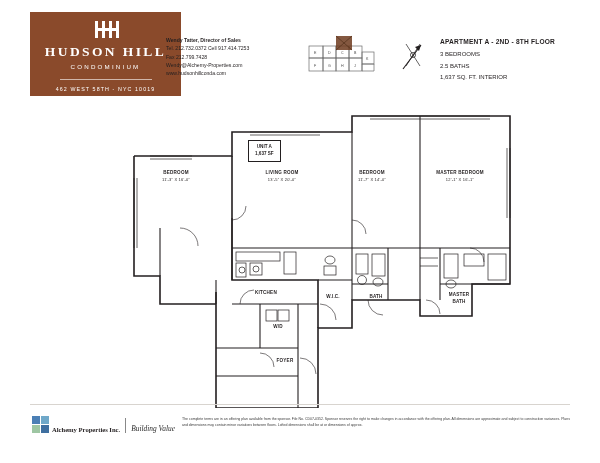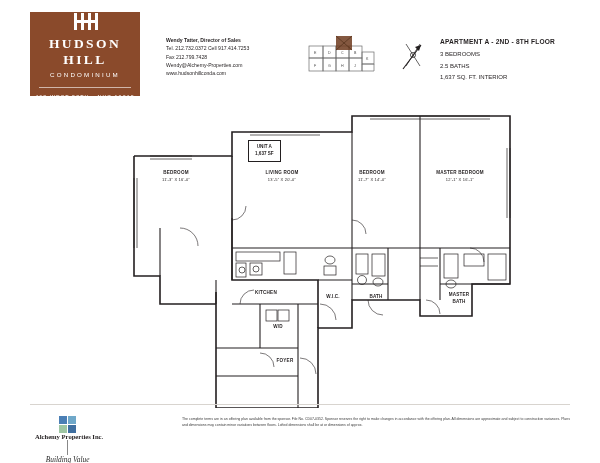--- a/index.html
+++ b/index.html
@@ -9,25 +9,25 @@
     background: #ffffff;
     font-family: "Liberation Sans", sans-serif;
     color: #231f20;
     position: relative;
     overflow: hidden;
   }
 
   
   .logo-block {
     position: absolute; left: 30px; top: 12px;
-    width: 110px; height: 84px;
+    width: 151px; height: 84px;
     background: #8a4a2b;
     color: #fff;
     text-align: center;
-    padding-top: 1px;
+    padding-top: 9px;
   }
   .logo-mark {
     width: 26px; height: 17px;
     margin: 0 auto 6px auto;
     position: relative;
   }
   .logo-mark i {
     position: absolute; top: 0; width: 3px; height: 17px; background: #fff;
   }
   .logo-mark i:nth-child(1){ left: 2px; }
@@ -94,21 +94,21 @@
     line-height: 1.5;
     font-weight: bold;
     background: #fff;
   }
 
   
   .footer-rule {
     position: absolute; left: 30px; top: 404px; width: 540px; height: 1px;
     background: #d8d4cf;
   }
-  .alchemy { position: absolute; left: 32px; top: 416px; display: flex; align-items: center; flex-direction: column; }
+  .alchemy { position: absolute; left: 32px; top: 416px; display: flex; align-items: flex-end; }
   .alchemy .grid { width: 17px; height: 17px; display: grid; grid-template-columns: 1fr 1fr; grid-template-rows: 1fr 1fr; gap: 1px; }
   .alchemy .grid span { display: block; }
   .alchemy .txt { font-size: 6.6px; font-weight: bold; margin-left: 3px; font-family: "Liberation Serif", serif; }
   .alchemy .bar { width: 1px; height: 15px; background: #888; margin: 0 5px; }
   .alchemy .tag { font-size: 7.4px; font-style: italic; font-family: "Liberation Serif", serif; color: #2b2b2b; }
 
   .disclaimer {
     position: absolute; left: 182px; top: 416px; width: 388px;
     font-size: 3.5px; line-height: 1.72; color: #3a3a3a; text-align: justify;
   }

